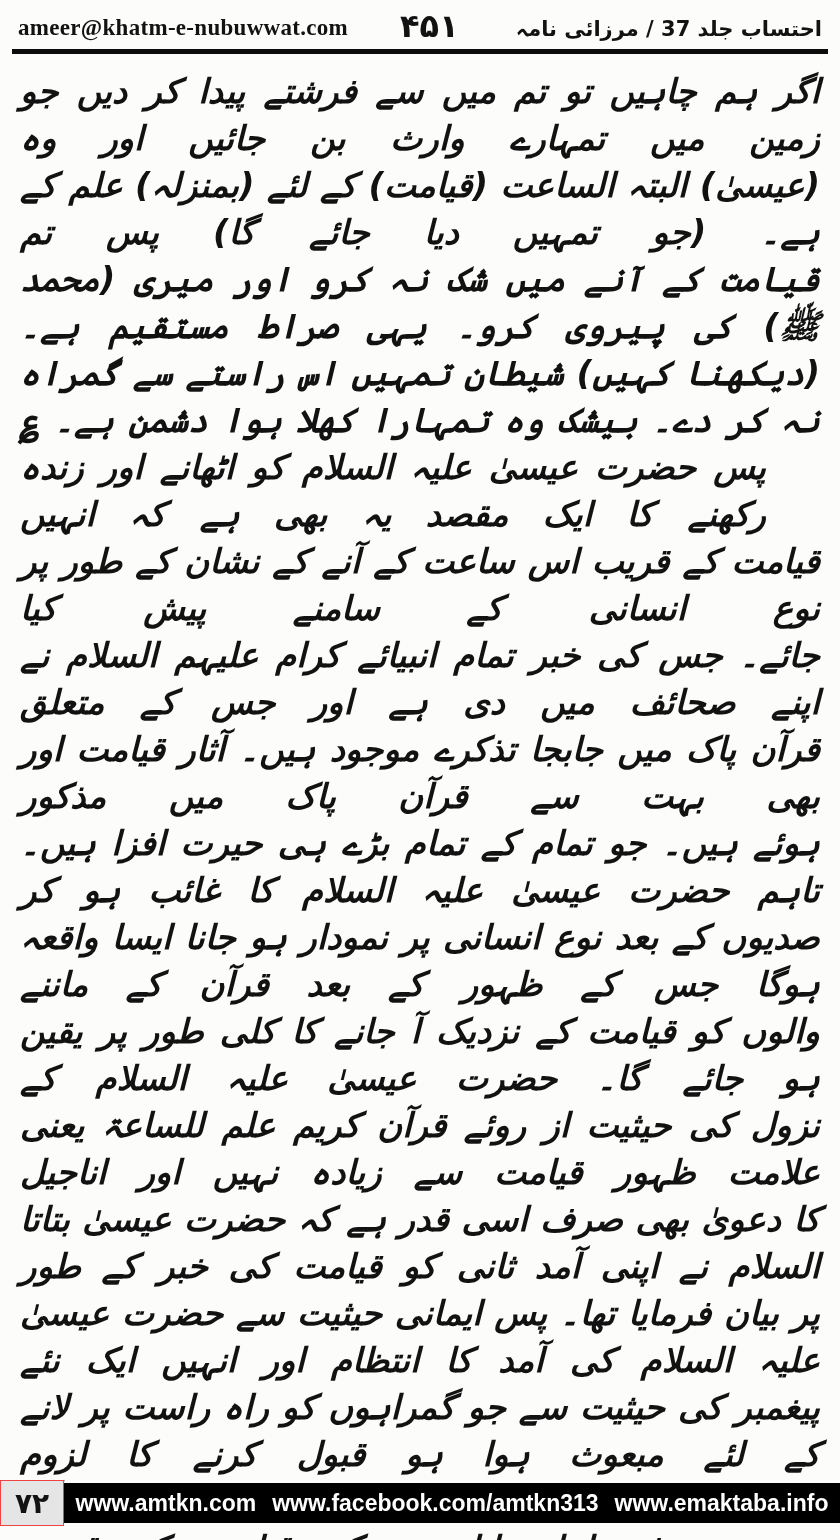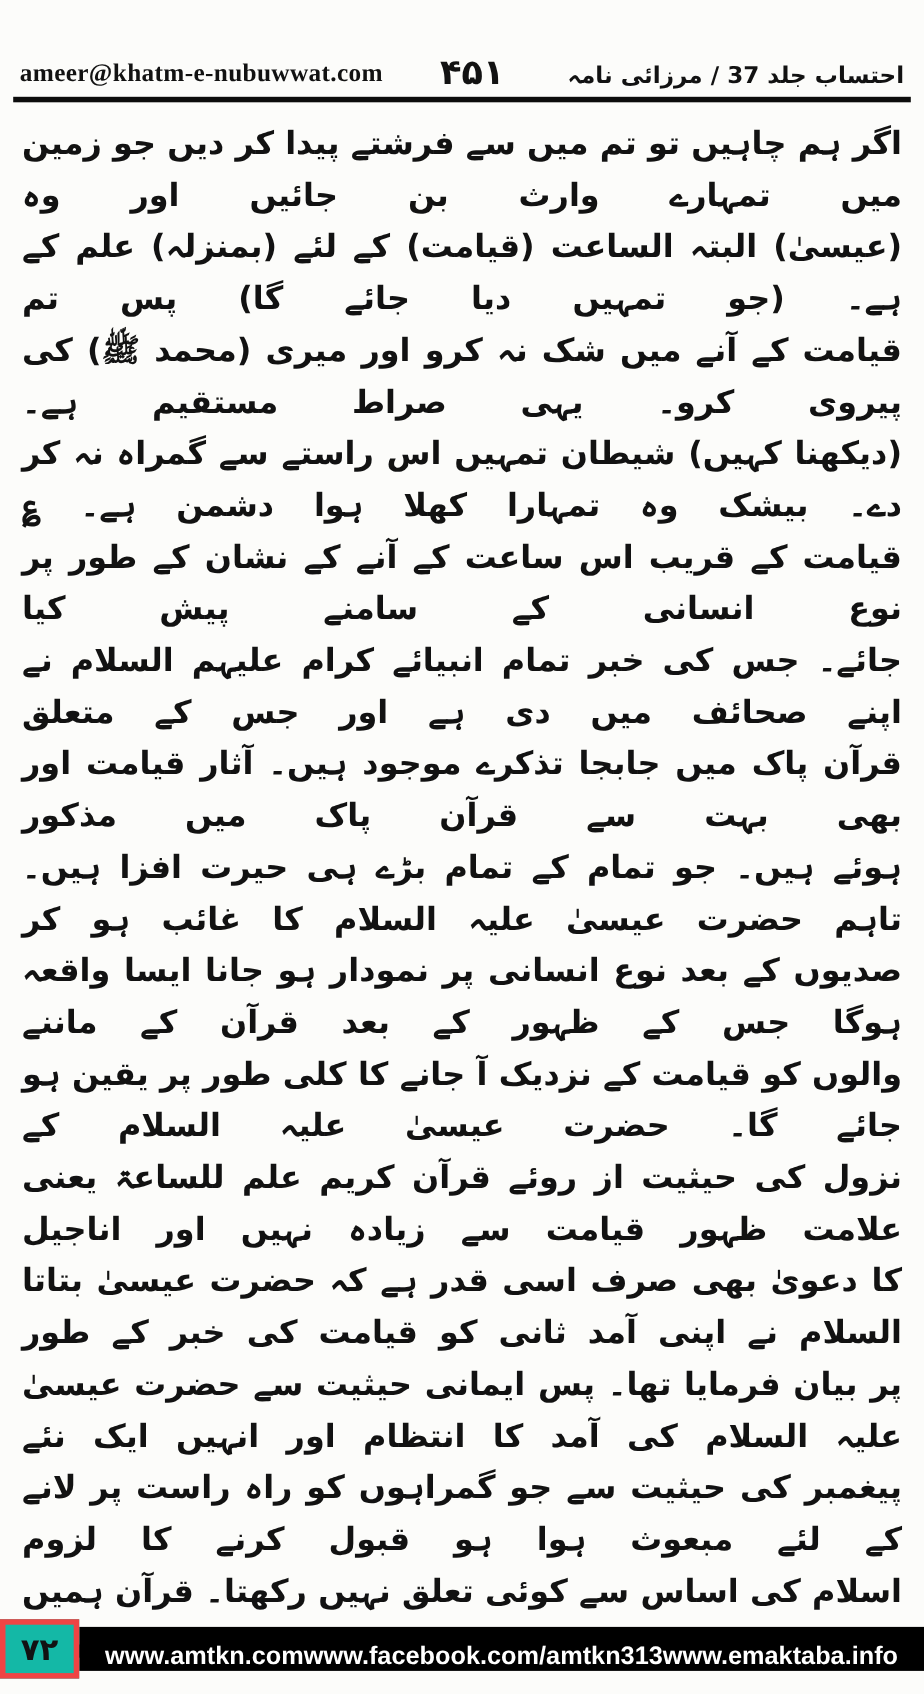--- a/index.html
+++ b/index.html
@@ -12,21 +12,20 @@
     color: #121212;
     font-family: "DejaVu Sans", sans-serif;
     overflow: hidden;
     box-sizing: border-box;
   }
   
   .header {
     display: flex;
     align-items: flex-end;
     padding: 12px 18px 4px 18px;
-    margin-top: 39px;
   }
   .email {
     font-family: "Liberation Serif", serif;
     font-weight: 700;
     font-size: 23px;
     letter-spacing: 0.3px;
   }
   .page-num {
     font-size: 32px;
     font-weight: 700;
@@ -43,58 +42,60 @@
   .rule {
     margin: 4px 12px 6px 12px;
     border-top: 5px solid #0c0c0c;
   }
   
   .content {
     direction: rtl;
     padding: 8px 20px 0 20px;
   }
   .line {
-    font-size: 29px;
+    font-size: 34px;
     font-weight: 700;
     line-height: 47px;
     text-align: justify;
     text-align-last: justify;
+    font-style: italic;
   }
   .line.indent { padding-right: 54px; }
   
   .footer {
     position: absolute;
     left: 0;
     right: 0;
     bottom: 14px;
     display: flex;
     align-items: center;
   }
   .footer-pagebox {
     width: 62px;
     height: 44px;
-    background: #14b8a6;
-    border: 5px solid #ef4444;
+    background: #e5e5e5;
+    border: 1px solid #ef4444;
     display: flex;
     align-items: center;
     justify-content: center;
     font-size: 28px;
     font-weight: 800;
     direction: rtl;
     z-index: 2;
     flex: 0 0 auto;
   }
   .footer-bar {
     flex: 1 1 auto;
     height: 40px;
     background: #000000;
     color: #ffffff;
     display: flex;
-    align-items: flex-end;
+    align-items: center;
     justify-content: center;
+    gap: 16px;
     font-family: "Liberation Sans", sans-serif;
     font-size: 23px;
     font-weight: 700;
     white-space: nowrap;
   }
 </style>
 </head>
 <body>
 
 <div class="page">
@@ -105,20 +106,21 @@
     <span class="header-title">احتساب جلد 37 / مرزائی نامہ</span>
   </div>
 
   <div class="rule"></div>
 
   <div class="content">
     <div class="line">اگر ہم چاہیں تو تم میں سے فرشتے پیدا کر دیں جو زمین میں تمہارے وارث بن جائیں اور وہ</div>
     <div class="line">(عیسیٰ) البتہ الساعت (قیامت) کے لئے (بمنزلہ) علم کے ہے۔ (جو تمہیں دیا جائے گا) پس تم</div>
     <div class="line">قیامت کے آنے میں شک نہ کرو اور میری (محمد ﷺ) کی پیروی کرو۔ یہی صراط مستقیم ہے۔</div>
     <div class="line">(دیکھنا کہیں) شیطان تمہیں اس راستے سے گمراہ نہ کر دے۔ بیشک وہ تمہارا کھلا ہوا دشمن ہے۔ ؏</div>
+    <div class="line indent">پس حضرت عیسیٰ علیہ السلام کو اٹھانے اور زندہ رکھنے کا ایک مقصد یہ بھی ہے کہ انہیں</div>
     <div class="line">قیامت کے قریب اس ساعت کے آنے کے نشان کے طور پر نوع انسانی کے سامنے پیش کیا</div>
     <div class="line">جائے۔ جس کی خبر تمام انبیائے کرام علیہم السلام نے اپنے صحائف میں دی ہے اور جس کے متعلق</div>
     <div class="line">قرآن پاک میں جابجا تذکرے موجود ہیں۔ آثار قیامت اور بھی بہت سے قرآن پاک میں مذکور</div>
     <div class="line">ہوئے ہیں۔ جو تمام کے تمام بڑے ہی حیرت افزا ہیں۔ تاہم حضرت عیسیٰ علیہ السلام کا غائب ہو کر</div>
     <div class="line">صدیوں کے بعد نوع انسانی پر نمودار ہو جانا ایسا واقعہ ہوگا جس کے ظہور کے بعد قرآن کے ماننے</div>
     <div class="line">والوں کو قیامت کے نزدیک آ جانے کا کلی طور پر یقین ہو جائے گا۔ حضرت عیسیٰ علیہ السلام کے</div>
     <div class="line">نزول کی حیثیت از روئے قرآن کریم علم للساعۃ یعنی علامت ظہور قیامت سے زیادہ نہیں اور اناجیل</div>
     <div class="line">کا دعویٰ بھی صرف اسی قدر ہے کہ حضرت عیسیٰ بتاتا السلام نے اپنی آمد ثانی کو قیامت کی خبر کے طور</div>
     <div class="line">پر بیان فرمایا تھا۔ پس ایمانی حیثیت سے حضرت عیسیٰ علیہ السلام کی آمد کا انتظام اور انہیں ایک نئے</div>
     <div class="line">پیغمبر کی حیثیت سے جو گمراہوں کو راہ راست پر لانے کے لئے مبعوث ہوا ہو قبول کرنے کا لزوم</div>

